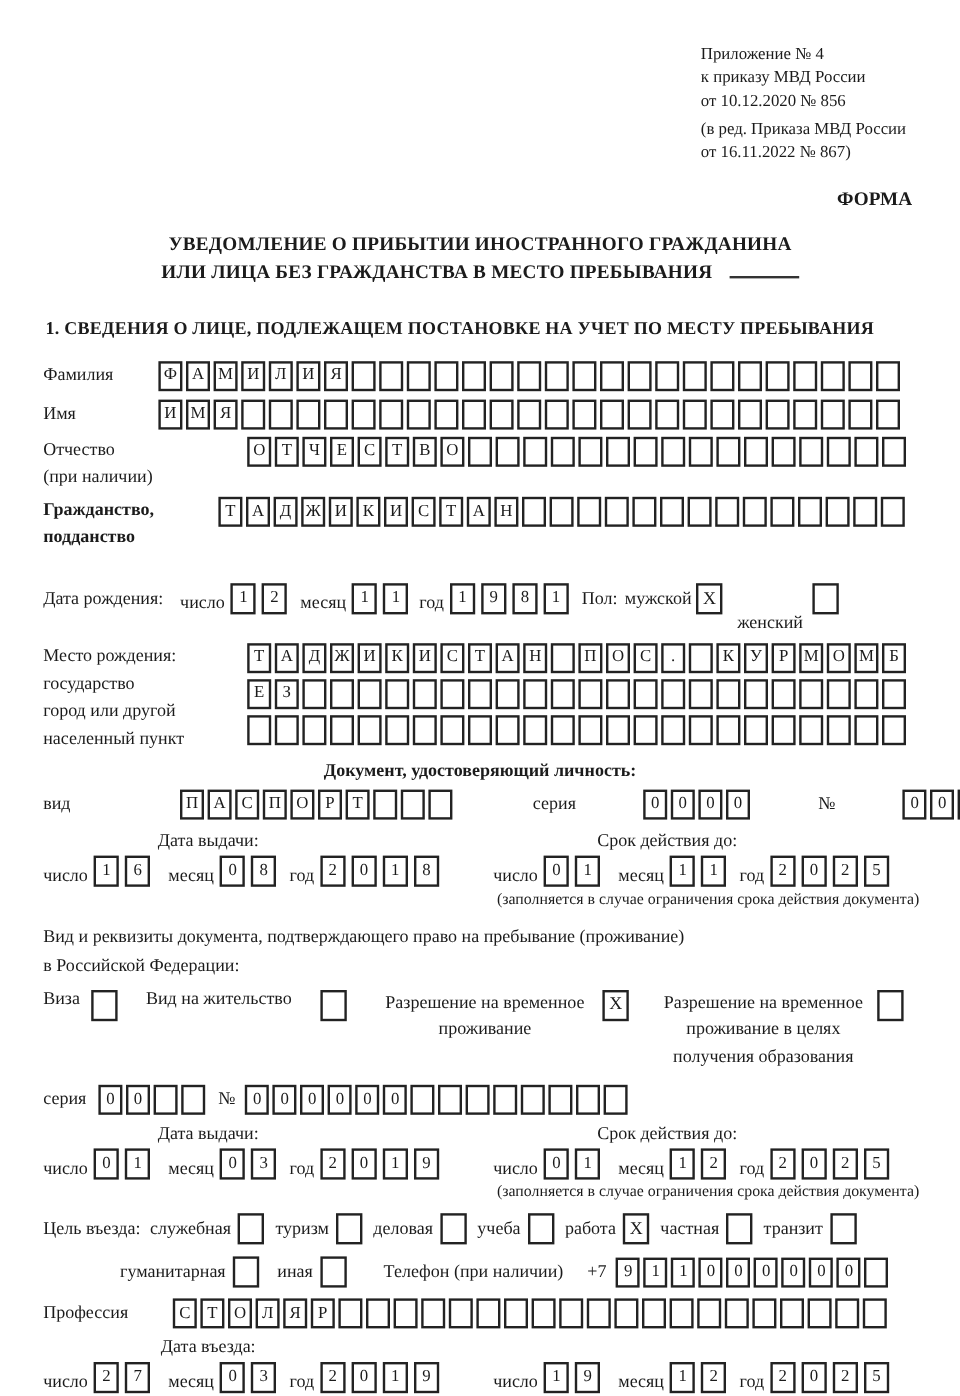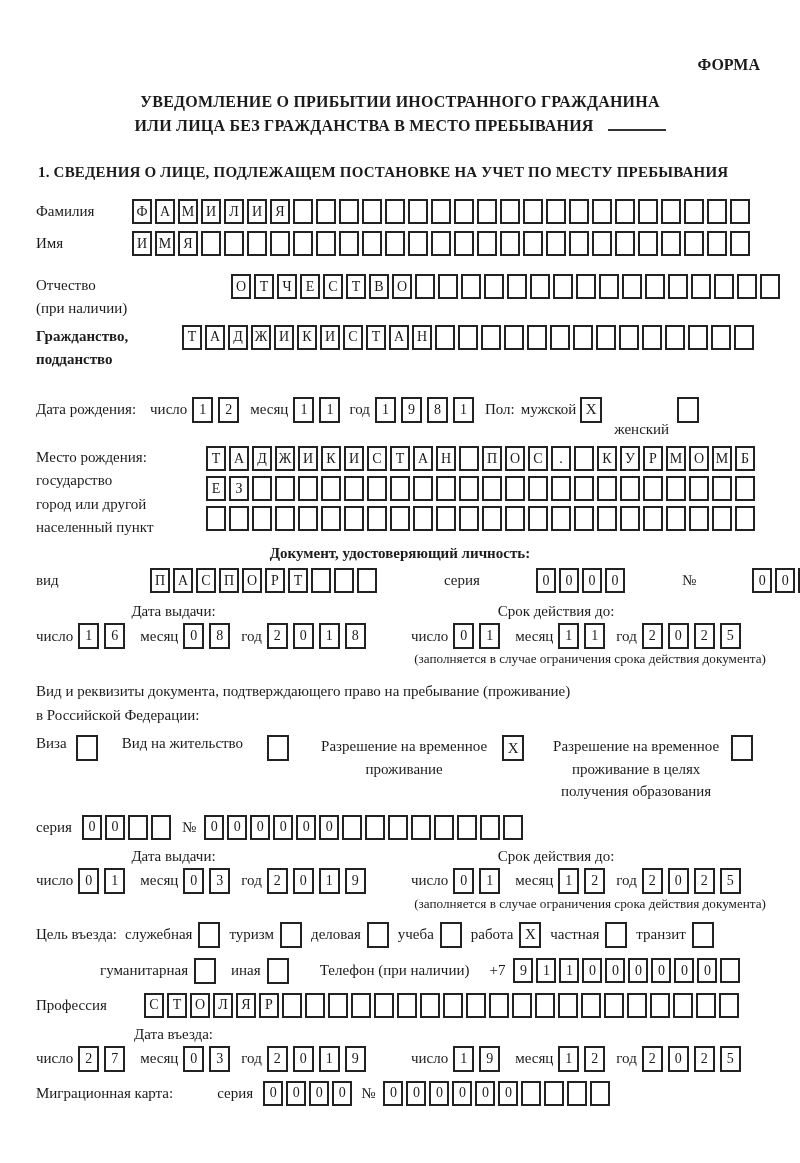--- a/index.html
+++ b/index.html
@@ -18,21 +18,21 @@
 
   .row { display:flex; align-items:center; margin:7px 0 0 36px; font-size:15px; }
   .row.start { align-items:flex-start; }
   .lbl { flex:0 0 auto; }
   .lbl2 div { line-height:1.55; }
   .boxes { display:flex; flex-wrap:nowrap; }
   .c { width:20px; height:25px; border:2px solid #222; margin-right:3px; display:inline-flex; align-items:center; justify-content:center; font-size:14px; flex:0 0 auto; }
   .dc { width:21px; height:26px; border:2px solid #222; margin-right:5px; display:inline-flex; align-items:center; justify-content:center; font-size:14px; flex:0 0 auto; }
   .cb { width:22px; height:26px; border:2px solid #222; display:inline-flex; align-items:center; justify-content:center; font-size:15px; flex:0 0 auto; }
 
-  .dgroup { display:flex; align-items:center; }
+  .dgroup { display:flex; align-items:flex-end; }
   .dgroup .dl { margin-right:5px; }
 
   .dates-wrap { margin-left:36px; margin-top:10px; font-size:15px; }
   .dates-heads { display:flex; }
   .dates-heads .h1 { width:355px; text-align:center; padding-right:80px; }
   .dates-heads .h2 { width:330px; text-align:center; }
   .dates-cols { display:flex; margin-top:3px; }
   .dates-cols .col1 { width:375px; }
   .small-note { font-size:13.2px; text-align:right; margin:2px 34px 0 0; }
 
@@ -48,20 +48,29 @@
   .purpose-row .pair { display:flex; align-items:center; margin-right:9px; }
   .purpose-row .pair .t { margin-right:6px; }
 
   .mig-row { display:flex; align-items:center; margin:9px 0 0 36px; font-size:15px; }
 </style>
 </head>
 <body>
 
 <div class="page">
 
+  <div class="annex">
+    <div>Приложение № 4</div>
+    <div>к приказу МВД России</div>
+    <div>от 10.12.2020 № 856</div>
+    <div class="blk2">
+      <div>(в ред. Приказа МВД России</div>
+      <div>от 16.11.2022 № 867)</div>
+    </div>
+  </div>
 
   <div class="forma">ФОРМА</div>
 
   <div class="title">
     <div>УВЕДОМЛЕНИЕ О ПРИБЫТИИ ИНОСТРАННОГО ГРАЖДАНИНА</div>
     <div>
       <span>ИЛИ ЛИЦА БЕЗ ГРАЖДАНСТВА В МЕСТО ПРЕБЫВАНИЯ</span><span class="title-blank"></span>
     </div>
   </div>
 
@@ -126,21 +135,21 @@
         <span class="c"></span>
         <span class="c"></span>
         <span class="c"></span>
         <span class="c"></span>
         <span class="c"></span>
         <span class="c"></span>
         <span class="c"></span>
       </div>
   </div>
 
-  <div class="row start" style="margin-top:18px;gap:25px;">
+  <div class="row start" style="margin-top:6px;">
     <div class="lbl lbl2" style="width:170px;">
       <div>Отчество</div>
       <div>(при наличии)</div>
     </div>
     <div class="boxes">
         <span class="c">О</span>
         <span class="c">Т</span>
         <span class="c">Ч</span>
         <span class="c">Е</span>
         <span class="c">С</span>

